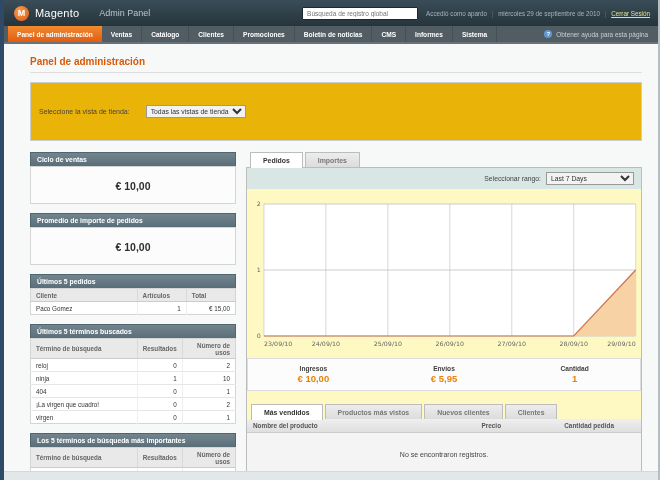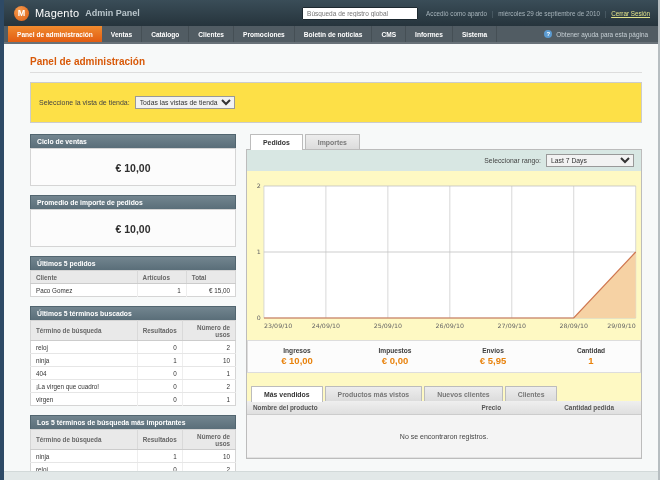--- a/index.html
+++ b/index.html
@@ -7,39 +7,39 @@
   body { font-family:"Liberation Sans", sans-serif; background:#f7f9f9; }
   .frame { position:relative; width:660px; height:480px; overflow:hidden; background:#f7f9f9; }
   .edge-left { position:absolute; left:0; top:0; width:4px; height:100%; background:#2e4a66; z-index:50; }
   .edge-right { position:absolute; right:0; top:0; width:2px; height:100%; background:#b7bec1; z-index:50; }
   .footer-strip { position:absolute; bottom:0; left:0; width:100%; height:9px; background:#e2e8e8; border-top:1px solid #d2d9d9; z-index:40; }
 
   
   .topbar { height:26px; background:linear-gradient(#3a4d58,#26343c); display:flex; align-items:center; padding:0 10px 0 14px; }
   .logo-badge { width:15px; height:15px; border-radius:50%; background:radial-gradient(circle at 35% 30%, #f59b4e, #dd5c12); color:#fff; font-size:9px; font-weight:bold; text-align:center; line-height:15px; margin-right:6px; }
   .logo-text { color:#fff; font-size:11px; font-weight:normal; letter-spacing:0.2px; }
-  .logo-sub { color:#b9c5cb; font-size:9px; font-weight:bold; margin-left:6px; }
+  .logo-sub { color:#b9c5cb; font-size:9px; font-weight:normal; margin-left:20px; }
   .topbar-right { margin-left:auto; display:flex; align-items:center; gap:8px; }
   .global-search { width:116px; height:13px; font-size:6.5px; padding:1px 4px; border:1px solid #1d2930; border-radius:1px; background:#fff; color:#555; font-family:"Liberation Sans", sans-serif; }
   .account-info { color:#a7b4bb; font-size:6.3px; white-space:nowrap; }
   .account-info .sep { color:#5d6d76; margin:0 3px; }
   .logout-link { color:#e3e38a; text-decoration:underline; cursor:pointer; }
 
   
   .navbar { height:18px; background:#515c63; display:flex; align-items:stretch; padding-left:8px; border-bottom:2px solid #697279; }
   .nav-item { color:#fff; font-size:6.6px; font-weight:bold; padding:0 9px; display:flex; align-items:center; cursor:pointer; border-right:1px solid #454f55; }
   .nav-item.active { background:linear-gradient(#f08b2f,#e25c11); border-right:none; }
   .nav-help { margin-left:auto; display:flex; align-items:center; gap:4px; padding-right:12px; color:#c7d0d5; font-size:6.4px; cursor:pointer; }
   .help-icon { width:8px; height:8px; border-radius:50%; background:#5b9bd1; color:#fff; font-size:6px; font-weight:bold; text-align:center; line-height:8px; }
 
   
   .page { padding:12px 18px 14px 30px; }
   .page-title { color:#d85909; font-size:10px; font-weight:bold; margin-bottom:5px; }
   .title-rule { border:none; border-top:1px solid #ddd; margin-bottom:9px; }
-  .store-switcher { border:1px solid #ccc; background:#fde047; padding:13px 8px; font-size:7px; color:#444; display:flex; align-items:center; gap:5px; }
+  .store-switcher { border:1px solid #ccc; background:#eab308; padding:22px 8px; font-size:7px; color:#444; display:flex; align-items:center; gap:16px; }
   select { font-size:6.8px; font-family:"Liberation Sans", sans-serif; height:13px; border:1px solid #999; background:#f2f2f2; color:#333; }
 
   .cols { display:flex; gap:10px; margin-top:11px; align-items:flex-start; }
   .sidebar { width:206px; flex:none; }
   .main-col { flex:1; min-width:0; }
 
   
   .side-box { margin-bottom:9px; }
   .side-box-head { background:linear-gradient(#72858f,#5a6e79); color:#fff; font-size:6.8px; font-weight:bold; padding:3px 6px; border:1px solid #51656f; border-bottom:none; }
   .metric-body { background:#fcfcfc; border:1px solid #d5d5d5; text-align:center; padding:9px 0; }
@@ -273,24 +273,20 @@
                 <text x="367" y="149" text-anchor="end">29/09/10</text>
               </svg>
           </div>
 
           <div class="stats-row">
             <div class="stat-cell">
               <div class="stat-label">Ingresos</div>
               <div class="stat-value">€ 10,00</div>
             </div>
             <div class="stat-cell">
-              <div class="stat-label">Impuestos</div>
-              <div class="stat-value">€ 0,00</div>
-            </div>
-            <div class="stat-cell">
               <div class="stat-label">Envíos</div>
               <div class="stat-value">€ 5,95</div>
             </div>
             <div class="stat-cell">
               <div class="stat-label">Cantidad</div>
               <div class="stat-value">1</div>
             </div>
           </div>
 
           <div class="tabs bottom-tabs">

